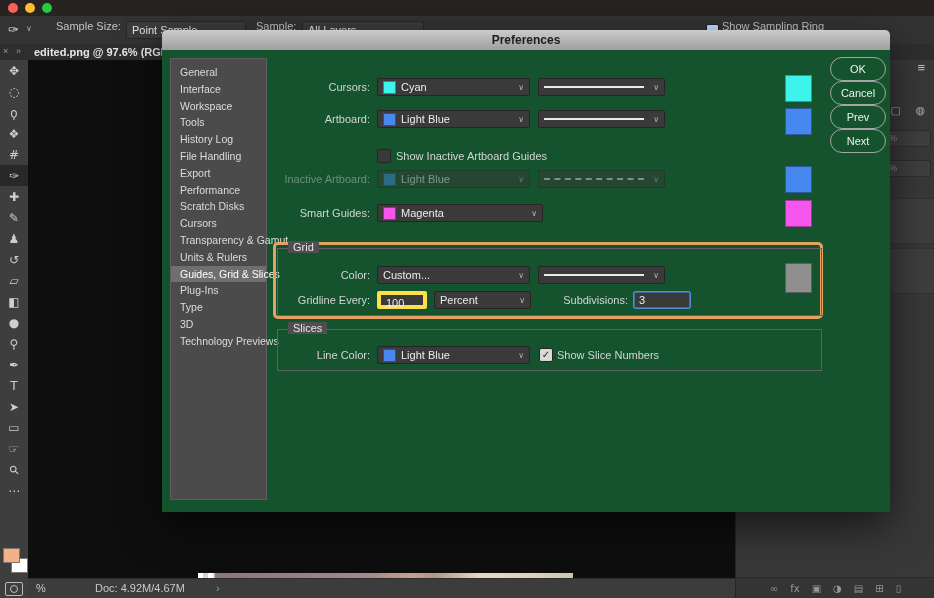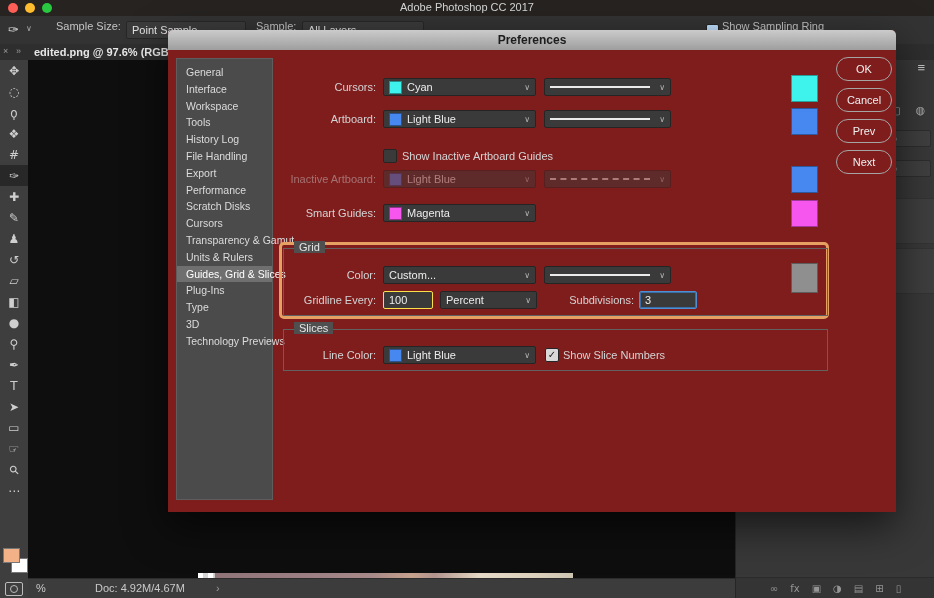--- a/index.html
+++ b/index.html
@@ -53,21 +53,21 @@
   .rp-footer{position:absolute;left:0;bottom:0;width:199px;height:20px;border-top:1px solid #2b2b2b;background:#343434;
              display:flex;align-items:center;justify-content:center;gap:12px;}
   .rp-footer .fico{color:#969696;font-size:10px;font-family:"DejaVu Sans",sans-serif;}
   
   .statusbar{position:absolute;left:28px;top:578px;width:707px;height:20px;background:#3c3c3c;border-top:1px solid #2c2c2c;
              color:#c9c9c9;font-size:11px;}
   .sb-zoom{position:absolute;left:8px;top:3px;}
   .sb-doc{position:absolute;left:67px;top:3px;}
   .sb-chev{position:absolute;left:188px;top:3px;color:#9a9a9a;}
   
-  .dialog{position:absolute;left:168px;top:30px;width:728px;height:482px;background:#7f1d1d;z-index:10;
+  .dialog{position:absolute;left:162px;top:30px;width:728px;height:482px;background:#14532d;z-index:10;
           border-radius:5px 5px 0 0;box-shadow:0 14px 40px rgba(0,0,0,.6);}
   .dlg-title{position:absolute;left:0;top:0;width:728px;height:20px;border-radius:5px 5px 0 0;
              background:linear-gradient(#cbcbcb,#9e9e9e);text-align:center;font-size:12px;line-height:20px;color:#1d1d1d;font-weight:bold;}
   .sb-list{position:absolute;left:8px;top:28px;width:97px;height:442px;background:#4b4b4b;border:1px solid #5e5e5e;padding-top:5px;box-sizing:border-box;}
   .sb-item{font-size:10.5px;line-height:16.8px;color:#dcdcdc;padding-left:9px;white-space:nowrap;}
   .sb-item.selected{background:#6f6f6f;color:#fff;}
   .fieldset{position:absolute;border:1px solid #616161;}
   .legend{position:absolute;top:-8px;left:10px;background:#4f4f4f;padding:0 5px;font-size:11px;color:#e6e6e6;}
   .row-label{position:absolute;width:148px;text-align:right;font-size:11px;color:#d4d4d4;}
   .dd{position:absolute;height:18px;background:#3a3a3a;border:1px solid #252525;border-radius:2px;box-sizing:border-box;
@@ -75,39 +75,38 @@
   .dd .chev{margin-left:auto;font-size:8px;color:#b3b3b3;}
   .sw{width:11px;height:11px;display:inline-block;border:1px solid rgba(0,0,0,.4);}
   .line{flex:1;height:0;border-top:2px solid #eaeaea;margin-right:4px;}
   .dd[data-style="dashed"] .line{border-top-style:dashed;}
   .swatch-big{position:absolute;left:623px;width:25px;height:25px;border:1px solid rgba(0,0,0,.35);}
   .cb{position:absolute;width:12px;height:12px;background:#3a3a3a;border:1px solid #252525;border-radius:2px;
       font-size:10px;line-height:12px;text-align:center;color:#222;}
   .cb[data-checked="true"]{background:#d9d9d9;}
   .cb[data-checked="true"]::after{content:"✓";}
   .cb-label{position:absolute;font-size:11px;color:#d4d4d4;}
-  .txt-input{position:absolute;height:18px;background:#3a3a3a;border:1px solid #fde047;border-radius:2px;box-sizing:border-box;
+  .txt-input{position:absolute;height:18px;background:#3a3a3a;border:4px solid #fde047;border-radius:2px;box-sizing:border-box;
              font-size:11px;color:#ececec;line-height:16px;padding:0 5px;}
   .txt-input.focused{border:1px solid #4e8fd4;box-shadow:0 0 0 1px #3c6ea6 inset;}
   .disabled{opacity:.45;}
   .grid-highlight{position:absolute;left:111px;top:212px;width:550px;height:77px;border:3px solid #e6a062;border-radius:5px;box-sizing:border-box;}
-  .btn-col{position:absolute;left:668px;top:27px;display:flex;flex-direction:column;gap:7px;}
+  .btn-col{position:absolute;left:668px;top:27px;display:flex;flex-direction:column;}
   .dlg-btn{width:56px;height:24px;border-radius:12px;border:1px solid #a5a5a5;background:transparent;color:#f0f0f0;
            font-size:11px;font-family:"Liberation Sans",sans-serif;}
 </style>
 </head>
 <body>
 
 <div class="screen">
 
   <div class="titlebar">
     <span class="tl red"></span>
     <span class="tl yellow"></span>
     <span class="tl green"></span>
-    <div class="app-title">Adobe Photoshop CC 2017</div>
   </div>
 
   <div class="optionsbar">
     <span class="ob-tool">✑</span>
     <span class="ob-chev">∨</span>
     <span class="ob-label" style="left:56px">Sample Size:</span>
     <div class="ob-dd" style="left:126px;width:108px">
       <span>Point Sample</span>
     </div>
     <span class="ob-label" style="left:256px">Sample:</span>
@@ -289,21 +288,21 @@
       <span>Light Blue</span>
       <span class="chev">∨</span>
     </div>
     <div class="dd disabled" style="left:376px;top:140px;width:127px" data-style="dashed">
       <span class="line"></span>
       <span class="chev">∨</span>
     </div>
     <span class="swatch-big" style="top: 136px; background: rgb(71, 136, 240);"></span>
 
     <span class="row-label" style="left:60px;top:177px">Smart Guides:</span>
-    <div class="dd" style="left:215px;top:174px;width:153px">
+    <div class="dd" style="left:215px;top:174px;width:166px">
       <span class="sw" style="background: rgb(247, 86, 238);"></span>
       <span>Magenta</span>
       <span class="chev">∨</span>
     </div>
     <span class="swatch-big" style="top: 170px; background: rgb(247, 86, 238);"></span>
 
     <div class="grid-highlight"></div>
     <div class="fieldset" style="left:115px;top:218px;width:543px;height:66px">
       <span class="legend">Grid</span>
     </div>

